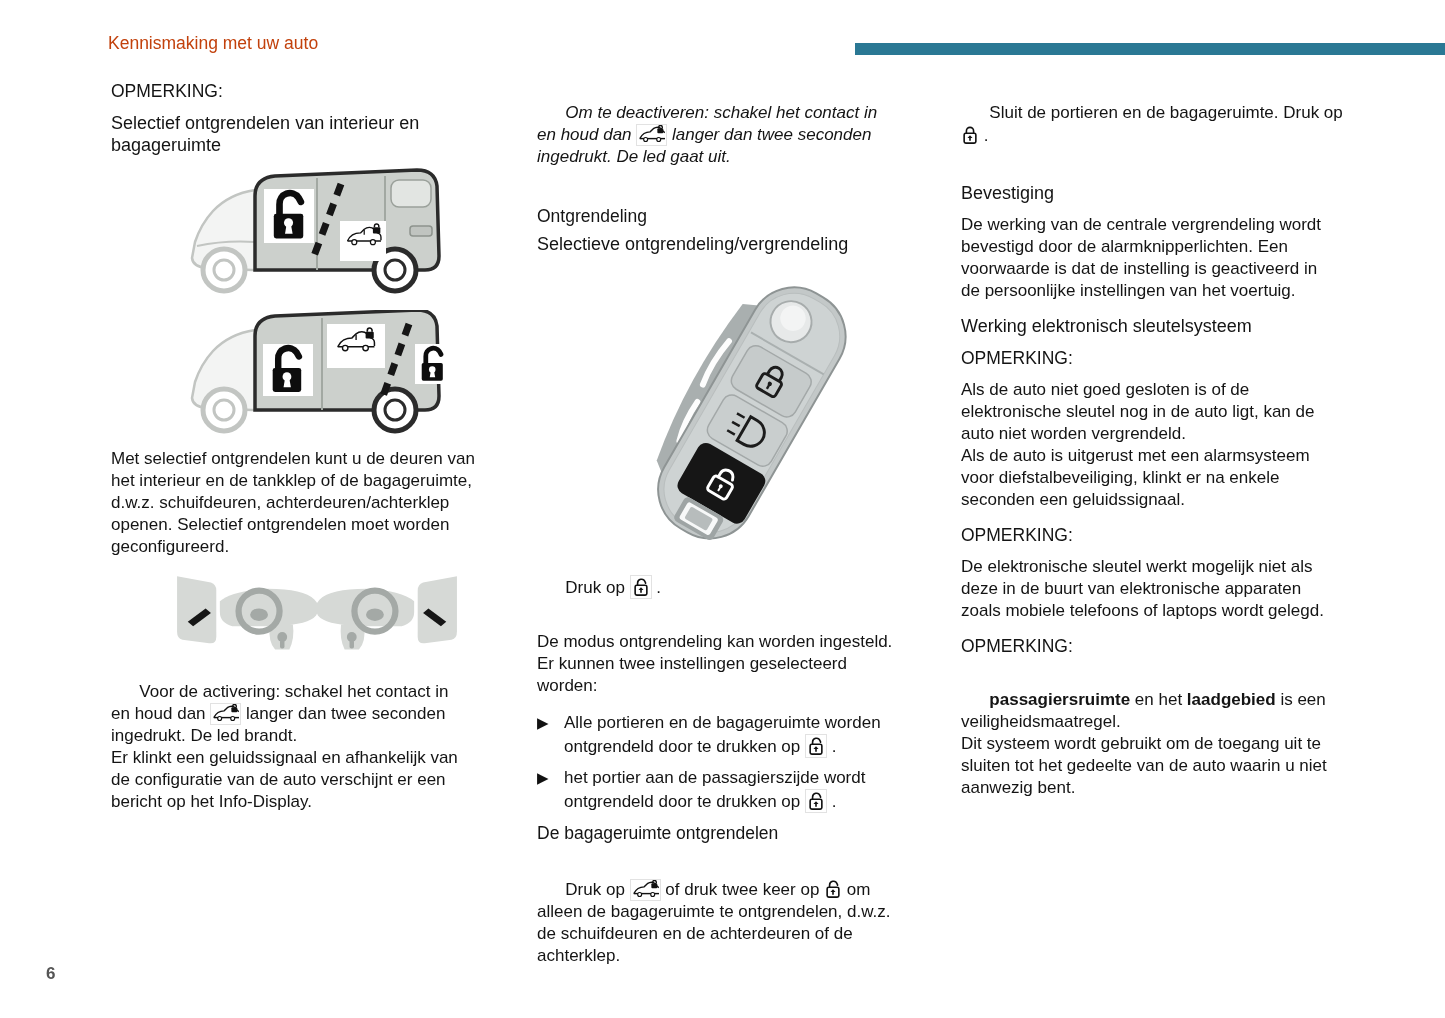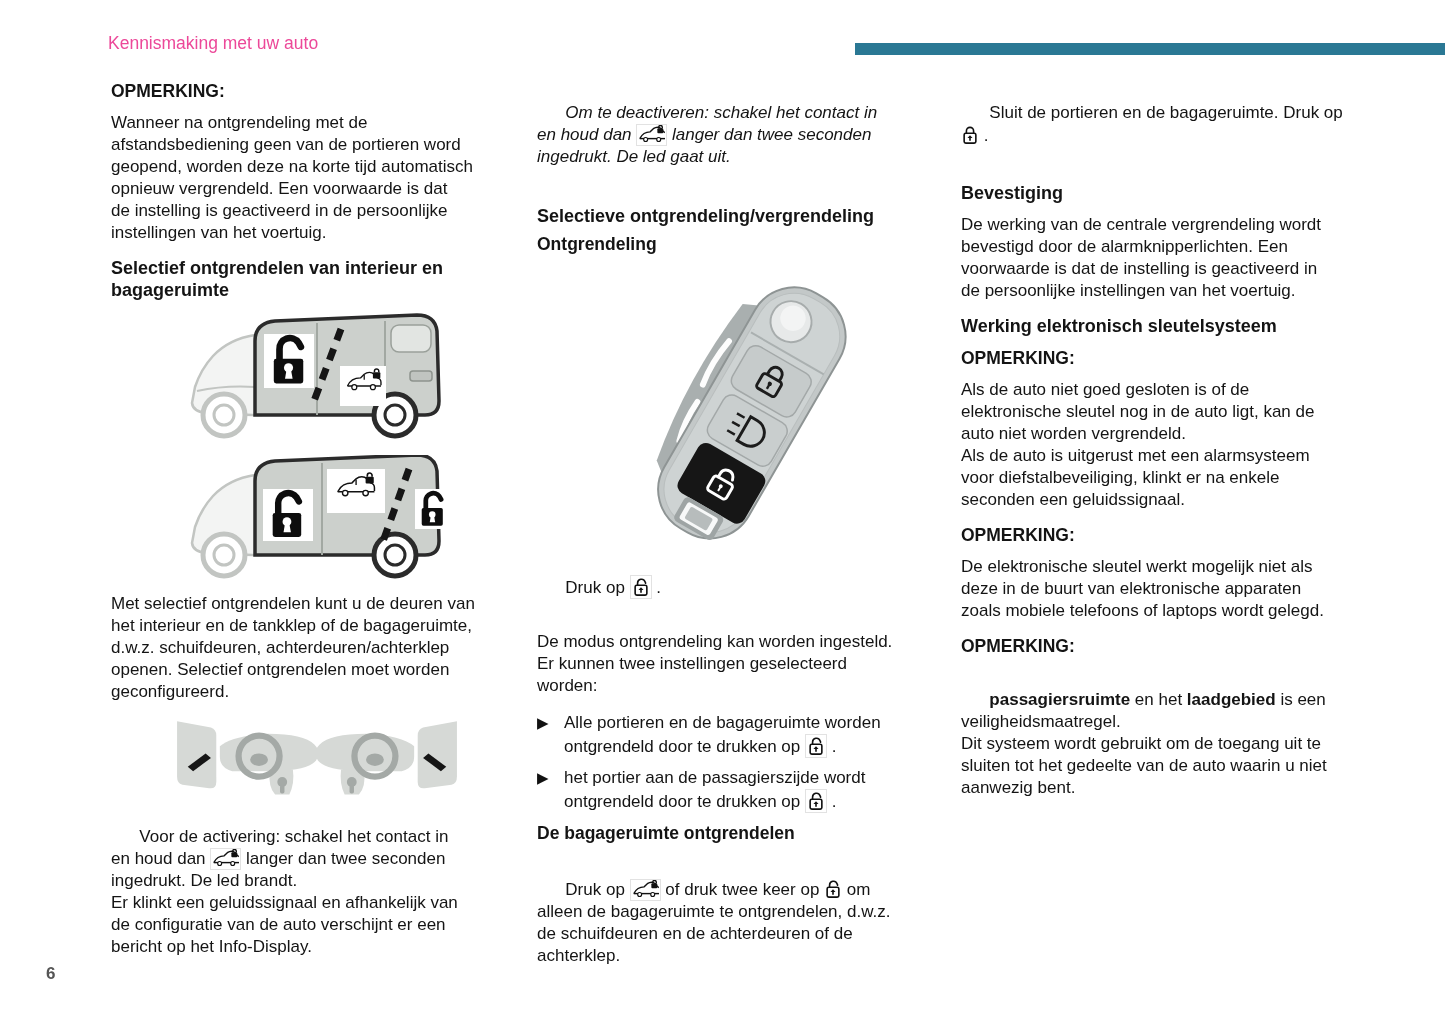--- a/index.html
+++ b/index.html
@@ -1,28 +1,28 @@
 <!DOCTYPE html>
 <html><head>
 <meta charset="utf-8">
 <style>
   html,body{margin:0;padding:0;}
   body{
     width:1445px;height:1018px;background:#ffffff;position:relative;overflow:hidden;
     font-family:"Liberation Sans", sans-serif;color:#141414;
   }
-  .header-title{position:absolute;left:108px;top:33px;font-size:17.5px;color:#ec4899;white-space:pre;}
+  .header-title{position:absolute;left:108px;top:33px;font-size:17.5px;color:#c2410c;white-space:pre;}
   .accent-bar{position:absolute;left:855px;top:43px;width:590px;height:12px;background:#2a7894;}
   .pagenum{position:absolute;left:46px;top:964px;font-size:17px;font-weight:bold;color:#555;}
   .col{position:absolute;top:80px;font-size:17px;line-height:22px;}
   .col1{left:111px;width:412px;}
   .col2{left:537px;width:400px;}
   .col3{left:961px;width:448px;}
   .p{white-space:pre;margin:0 0 13px;}
-  .h{white-space:pre;font-weight:bold;font-size:18px;line-height:22px;margin:2px 0 10px;}
+  .h{white-space:pre;font-weight:normal;font-size:18px;line-height:22px;margin:2px 0 10px;}
   .h-sub{font-size:17.5px;}
   .ic{display:inline-block;vertical-align:-5px;line-height:0;background:#fff;}
   .ic.boxed{border:1px solid #e2e2e2;padding:0 1px;}
   .fig{display:block;margin:0 auto;}
   .bullet{display:flex;margin:0 0 9px;}
   .bullet .arr{width:27px;font-size:15px;line-height:22px;color:#111;}
   .bullet .bt{flex:1;white-space:pre;}
   svg{display:block;}
   .inline-svg{display:inline;}
 </style>
@@ -49,26 +49,20 @@
   </defs>
 </svg>
 
 <div>
 
   <div class="header-title">Kennismaking met uw auto</div>
   <div class="accent-bar"></div>
 
   <div class="col col1">
     <div class="h h-sub" style="margin-top:0;">OPMERKING:</div>
-    <div class="p">Wanneer na ontgrendeling met de
-afstandsbediening geen van de portieren word
-geopend, worden deze na korte tijd automatisch
-opnieuw vergrendeld. Een voorwaarde is dat
-de instelling is geactiveerd in de persoonlijke
-instellingen van het voertuig.</div>
     <div class="h">Selectief ontgrendelen van interieur en
 bagageruimte</div>
 
     <svg class="fig" width="300" height="138" viewBox="0 0 300 138">
       <path d="M85 104 L40 102 Q26 101 25 92 L28 76 Q34 58 46 45 Q62 28 88 24 L94 22 L94 104 Z" fill="#f3f4f3" stroke="#c2c5c2" stroke-width="2.5"></path>
       <path d="M30 80 q28 -6 58 -4" fill="none" stroke="#c2c5c2" stroke-width="2"></path>
       <circle cx="57" cy="104" r="21" fill="#fff" stroke="#c2c5c2" stroke-width="5"></circle>
       <circle cx="57" cy="104" r="10" fill="#fff" stroke="#c2c5c2" stroke-width="3"></circle>
       <path d="M88 104 V30 Q88 12 108 10 L250 4 Q268 4 270 20 L272 90 Q272 104 258 104 Z" fill="#ccd0cc" stroke="#2b2b2b" stroke-width="3.5"></path>
       <rect x="224" y="14" width="40" height="27" rx="8" fill="#e2e5e2" stroke="#9aa09a" stroke-width="1.5"></rect>
@@ -144,22 +138,22 @@
             <path d="M2 15 c2.5 -5 7 -7.5 11.5 -7.5 l3.5 -3.5 c3 -2 6.5 -2 9 0 l2.5 3.5 c2.5 0.5 3.5 2.5 3.5 4 v2.5" fill="none" stroke="#111" stroke-width="1.6"></path>
             <path d="M2 15 h28" stroke="#111" stroke-width="1.6"></path>
             <circle cx="8.5" cy="16" r="2.2" fill="#fff" stroke="#111" stroke-width="1.3"></circle>
             <circle cx="23" cy="16" r="2.2" fill="#fff" stroke="#111" stroke-width="1.3"></circle>
             <rect x="21.5" y="3.5" width="6.5" height="5.5" rx="1" fill="#111"></rect>
             <path d="M23 3.5 V2.4 a2 2 0 0 1 4 0 V3.5" stroke="#111" stroke-width="1.5" fill="none"></path>
           </svg></span><span> langer dan twee seconden
 ingedrukt. De led gaat uit.</span>
     </div>
 
+    <div class="h h-sub" style="margin:0 0 6px;">Ontgrendeling</div>
     <div class="h" style="margin-bottom:6px;">Selectieve ontgrendeling/vergrendeling</div>
-    <div class="h h-sub" style="margin:0 0 6px;">Ontgrendeling</div>
 
     <svg class="fig" width="330" height="288" viewBox="0 0 330 295">
       <g transform="rotate(30 165 148)">
         <path d="M118 55 Q106 150 122 238 L140 252 L142 44 Z" fill="#a9afaf"></path>
         <path d="M125 95 q-5 28 -1 52" stroke="#fdfdfd" stroke-width="6" fill="none" stroke-linecap="round"></path>
         <path d="M128 165 q-2 24 4 44" stroke="#fdfdfd" stroke-width="6" fill="none" stroke-linecap="round"></path>
         <rect x="132" y="8" width="100" height="278" rx="46" fill="#c3c8c8" stroke="#8e9494" stroke-width="2"></rect>
         <rect x="138" y="14" width="88" height="266" rx="40" fill="#ced3d3" stroke="#b9bebe" stroke-width="1"></rect>
         <circle cx="170" cy="46" r="21" fill="#e7e9e9" stroke="#a7acac" stroke-width="2"></circle>
         <circle cx="170" cy="42" r="13" fill="#f3f4f4"></circle>

